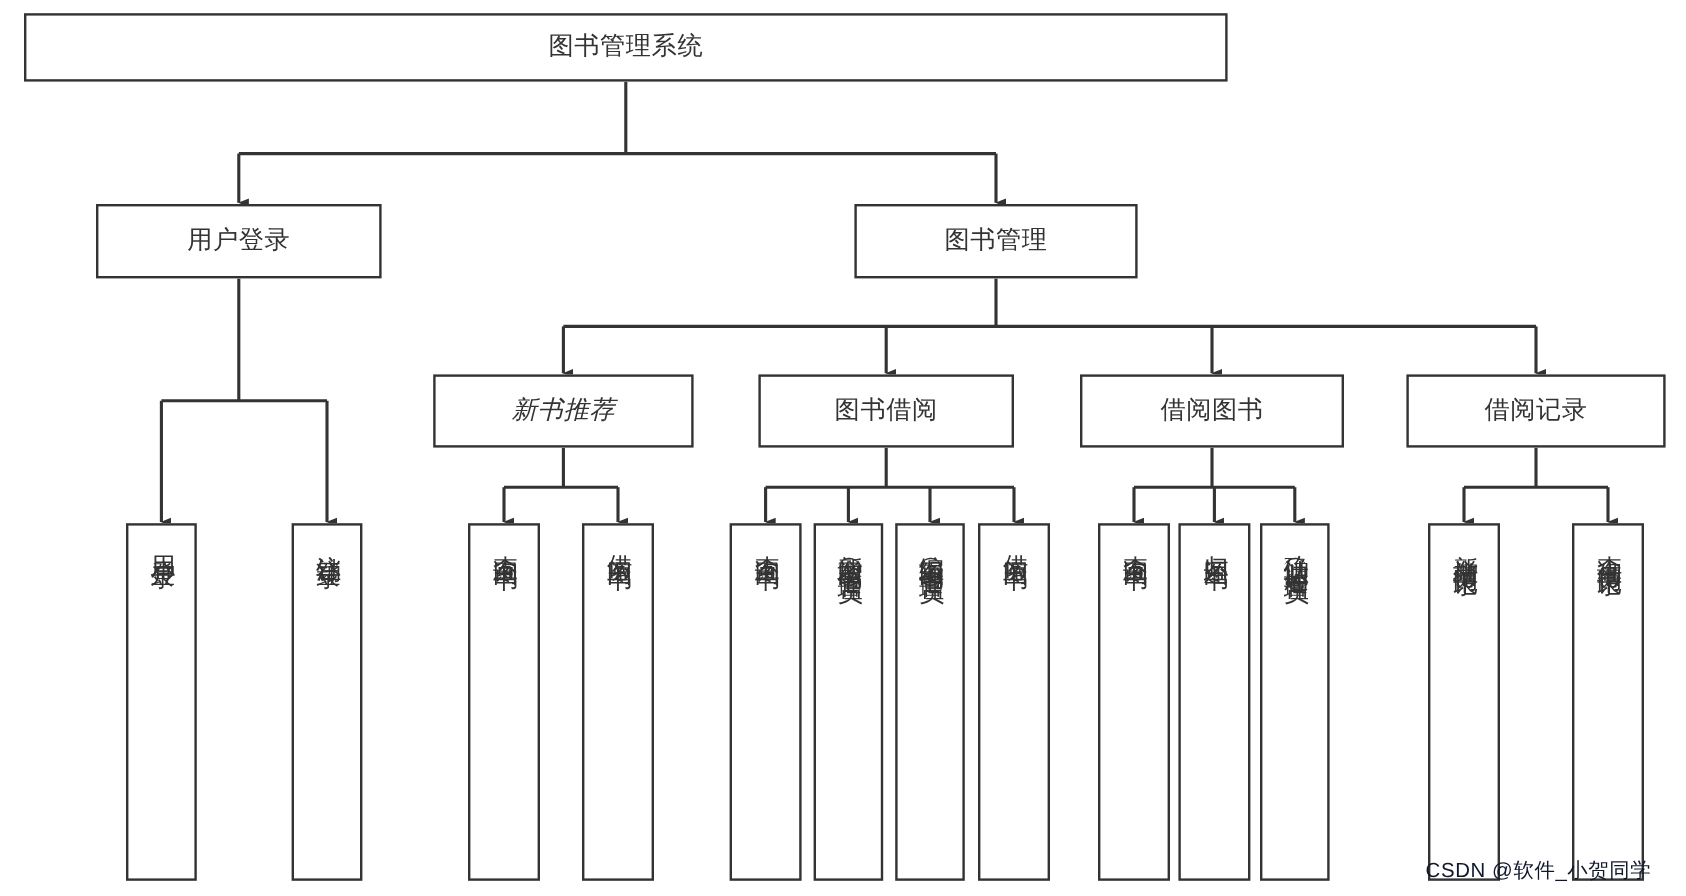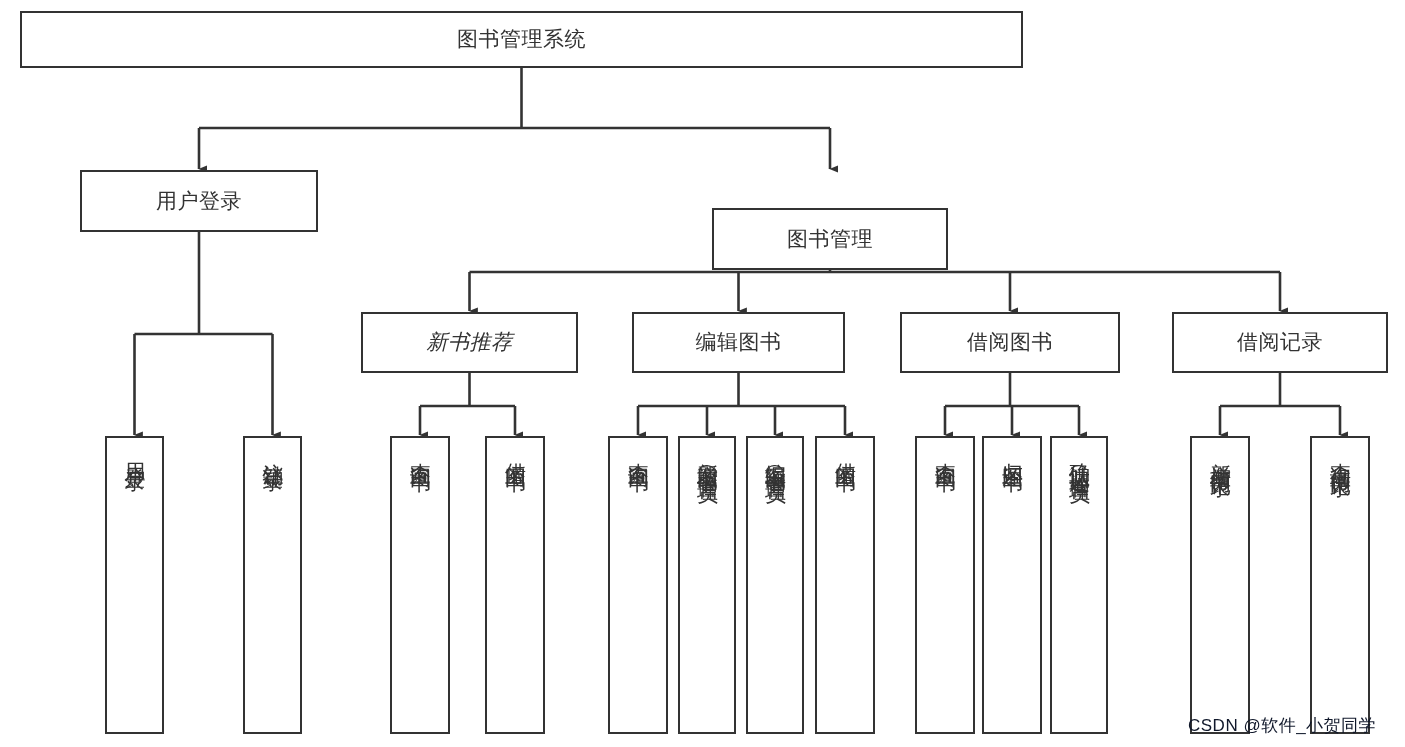--- a/index.html
+++ b/index.html
@@ -116,28 +116,28 @@
       </g>
   </svg>
 
   <div id="nodes-layer">
       <div class="node-box horizontal" style="left: 20px; top: 11px; width: 1003px; height: 57px;">
         <span class="node-label">图书管理系统</span>
       </div>
       <div class="node-box horizontal" style="left: 80px; top: 170px; width: 238px; height: 62px;">
         <span class="node-label">用户登录</span>
       </div>
-      <div class="node-box horizontal" style="left: 712px; top: 170px; width: 236px; height: 62px; margin-top: 38px;">
+      <div class="node-box horizontal" style="left: 712px; top: 170px; width: 236px; height: 62px;">
         <span class="node-label">图书管理</span>
       </div>
       <div class="node-box horizontal" style="left: 361px; top: 312px; width: 217px; height: 61px; font-style: italic;">
         <span class="node-label">新书推荐</span>
       </div>
       <div class="node-box horizontal" style="left: 632px; top: 312px; width: 213px; height: 61px;">
-        <span class="node-label">编辑图书</span>
+        <span class="node-label">图书借阅</span>
       </div>
       <div class="node-box horizontal" style="left: 900px; top: 312px; width: 220px; height: 61px;">
         <span class="node-label">借阅图书</span>
       </div>
       <div class="node-box horizontal" style="left: 1172px; top: 312px; width: 216px; height: 61px;">
         <span class="node-label">借阅记录</span>
       </div>
       <div class="node-box vertical" style="left: 105px; top: 436px; width: 59px; height: 298px;">
         <span class="node-label">用户登录</span>
       </div>

